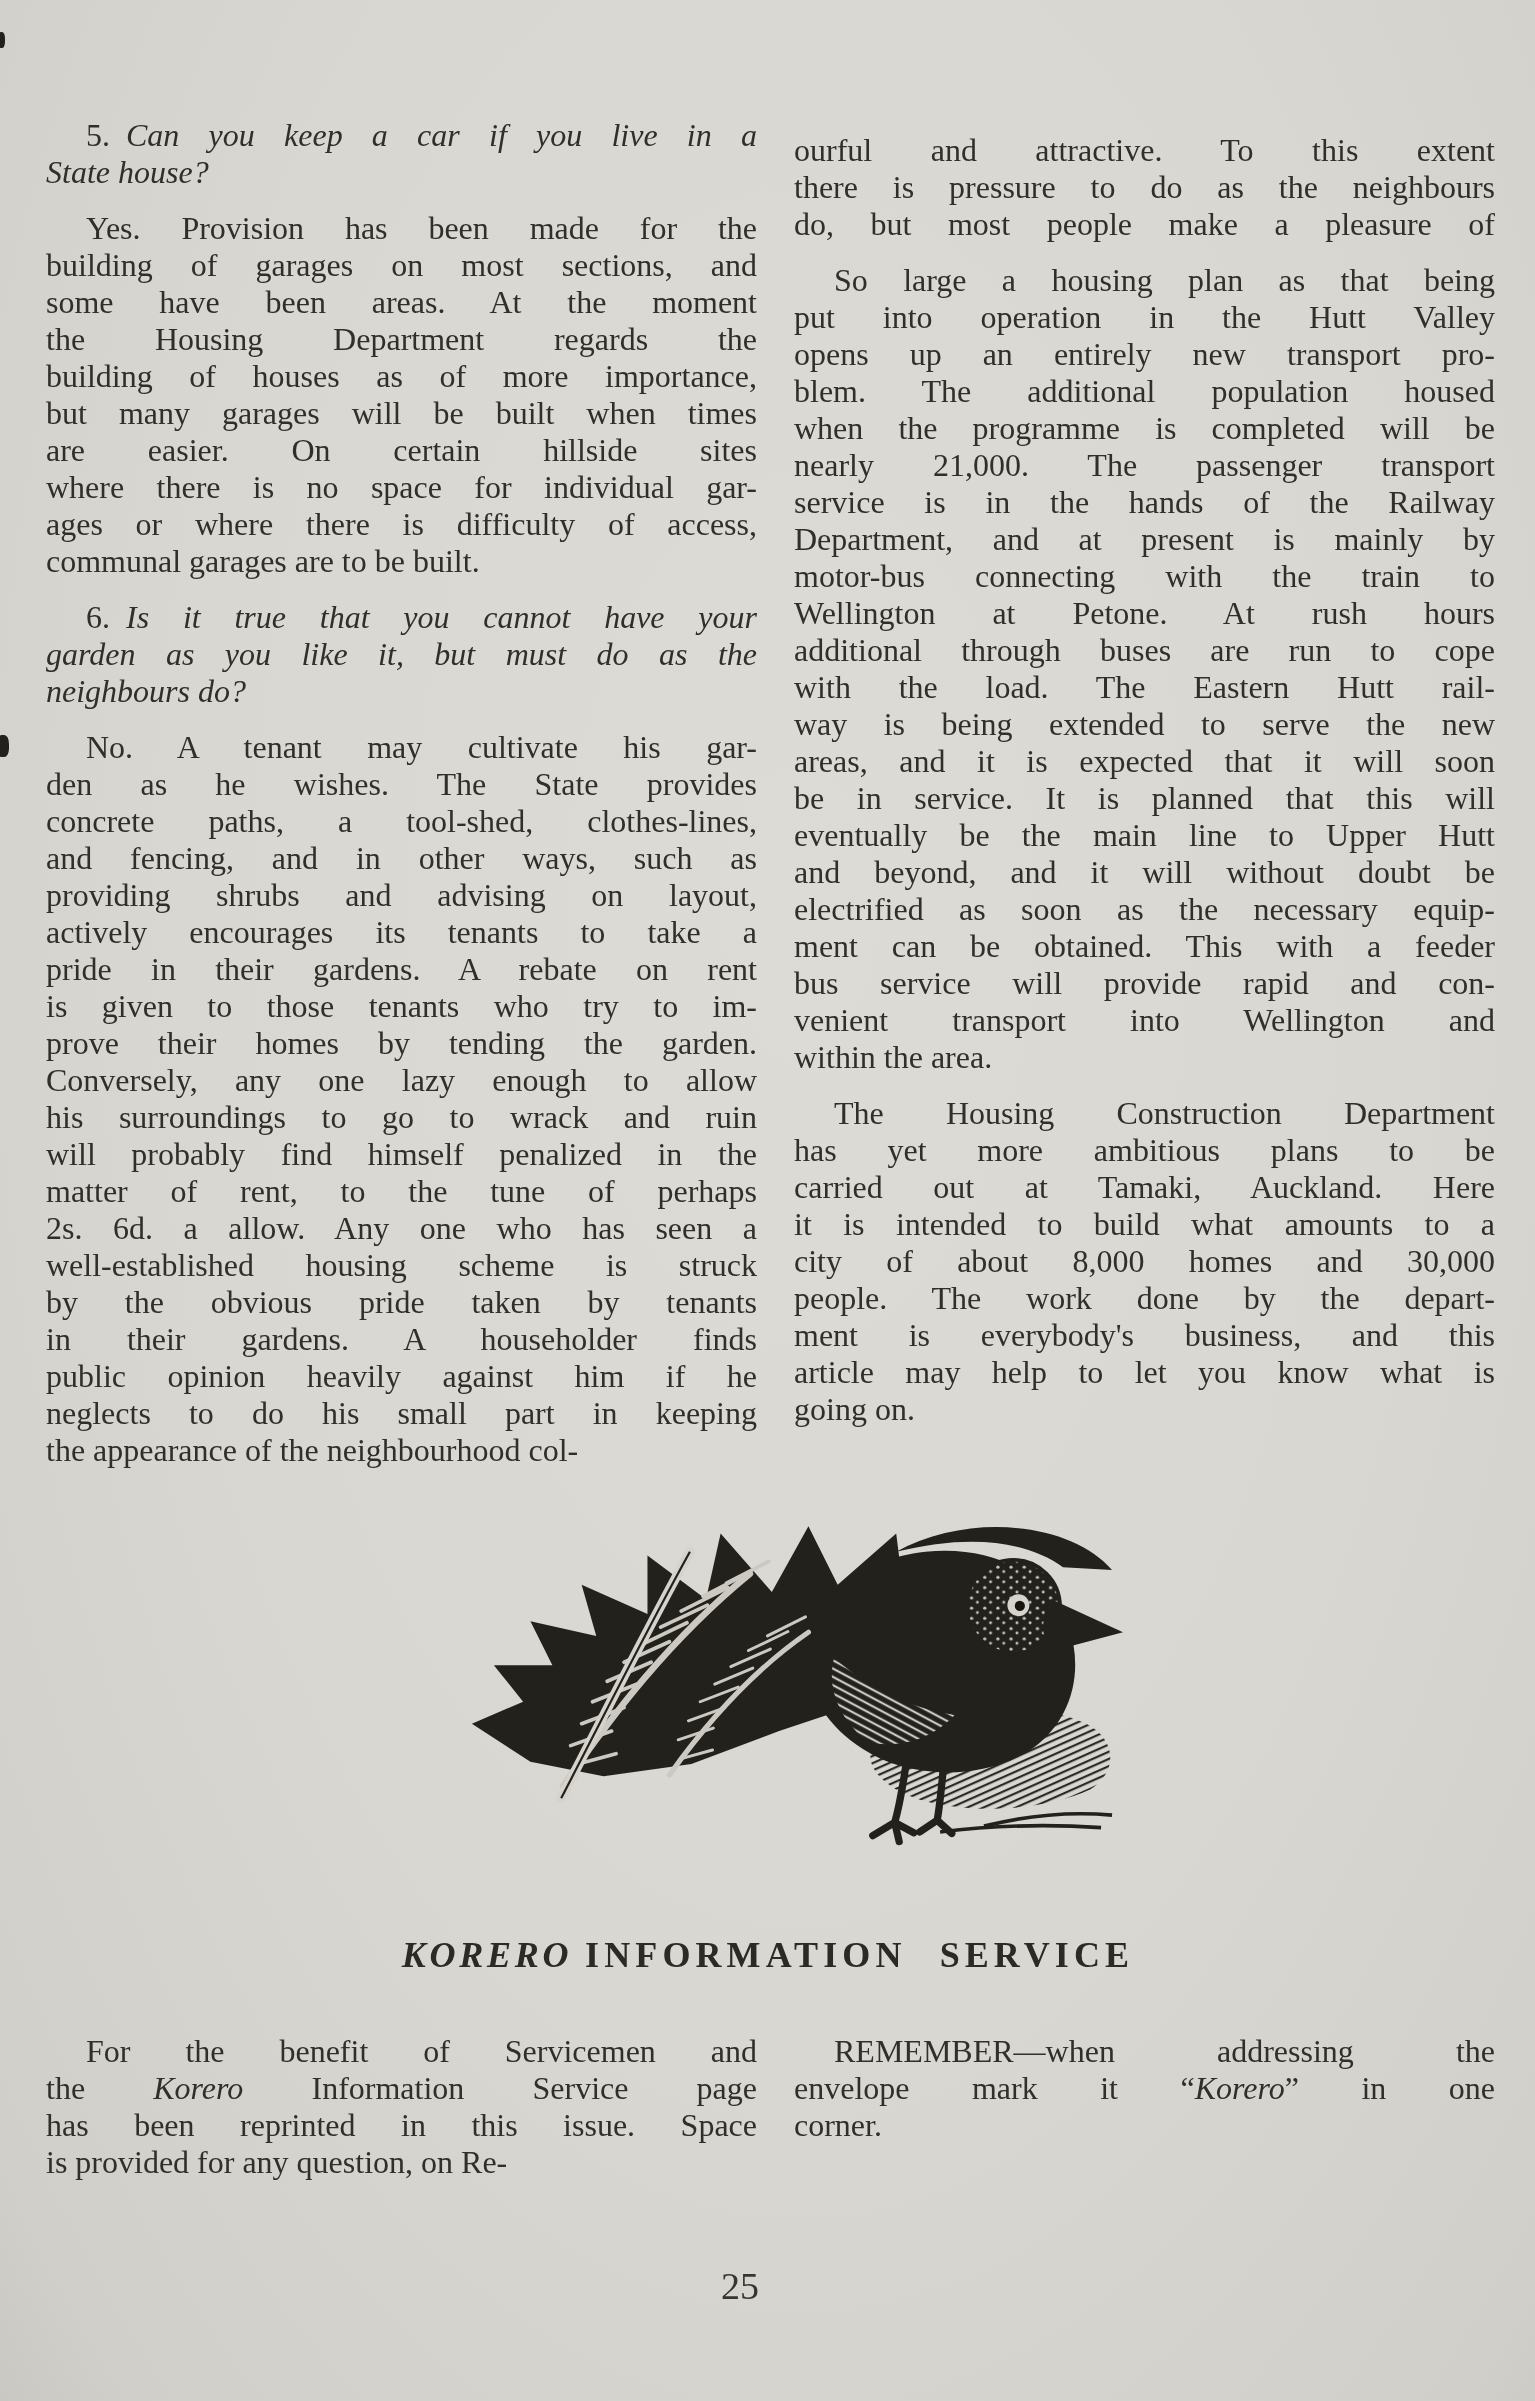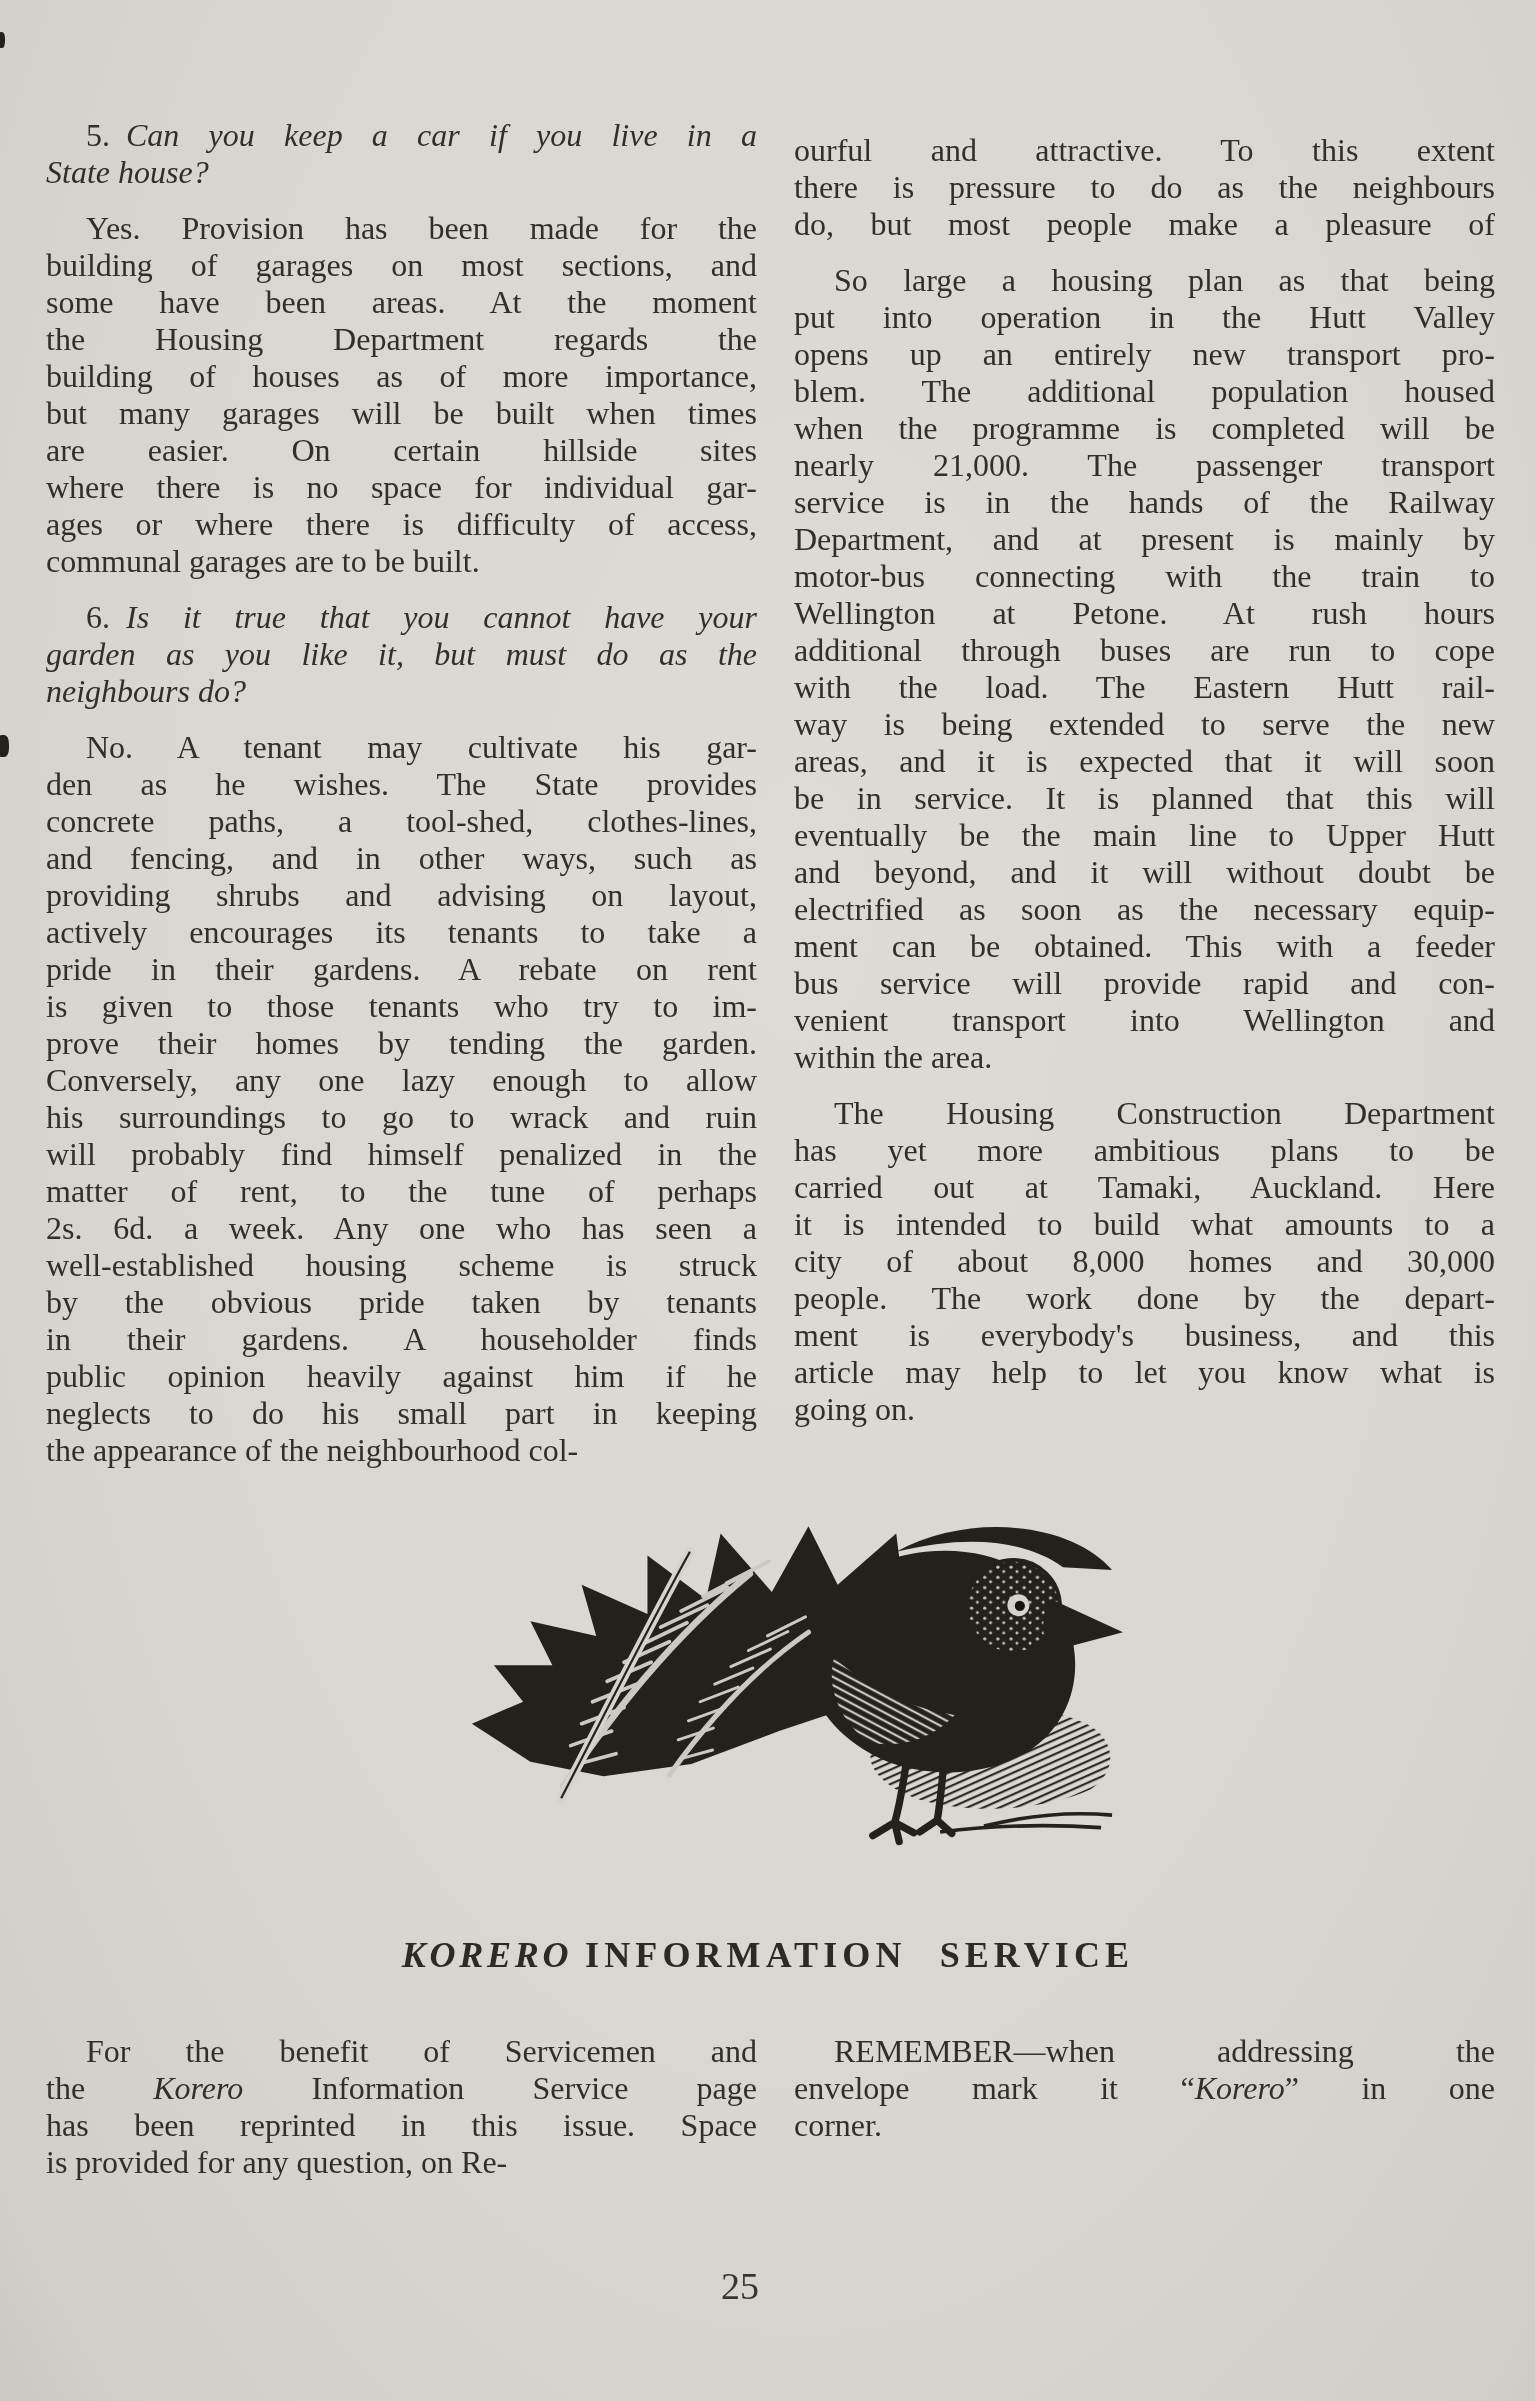--- a/index.html
+++ b/index.html
@@ -77,21 +77,21 @@
         <div class="line">and fencing, and in other ways, such as</div>
         <div class="line">providing shrubs and advising on layout,</div>
         <div class="line">actively encourages its tenants to take a</div>
         <div class="line">pride in their gardens.  A rebate on rent</div>
         <div class="line">is given to those tenants who try to im-</div>
         <div class="line">prove their homes by tending the garden.</div>
         <div class="line">Conversely, any one lazy enough to allow</div>
         <div class="line">his surroundings to go to wrack and ruin</div>
         <div class="line">will probably find himself penalized in the</div>
         <div class="line">matter of rent, to the tune of perhaps</div>
-        <div class="line">2s. 6d. a week.  Any one who has seen a</div>
+        <div class="line">2s. 6d. a allow.  Any one who has seen a</div>
         <div class="line">well-established housing scheme is struck</div>
         <div class="line">by the obvious pride taken by tenants</div>
         <div class="line">in their gardens.  A householder finds</div>
         <div class="line">public opinion heavily against him if he</div>
         <div class="line">neglects to do his small part in keeping</div>
         <div class="line last">the appearance of the neighbourhood col-</div>
       </div>
     </div>
   <div class="col col-top-right">
       <div class="para body">

